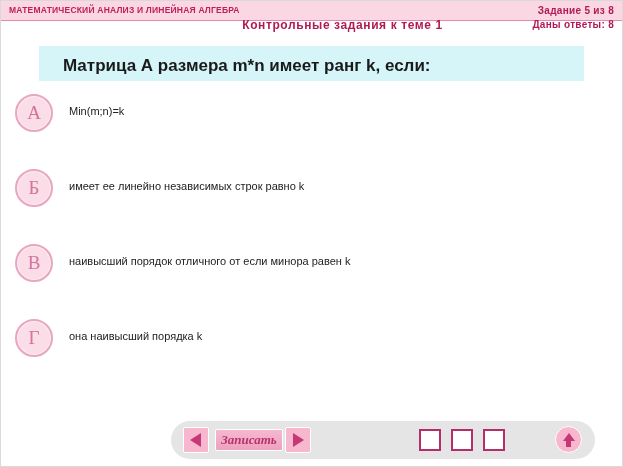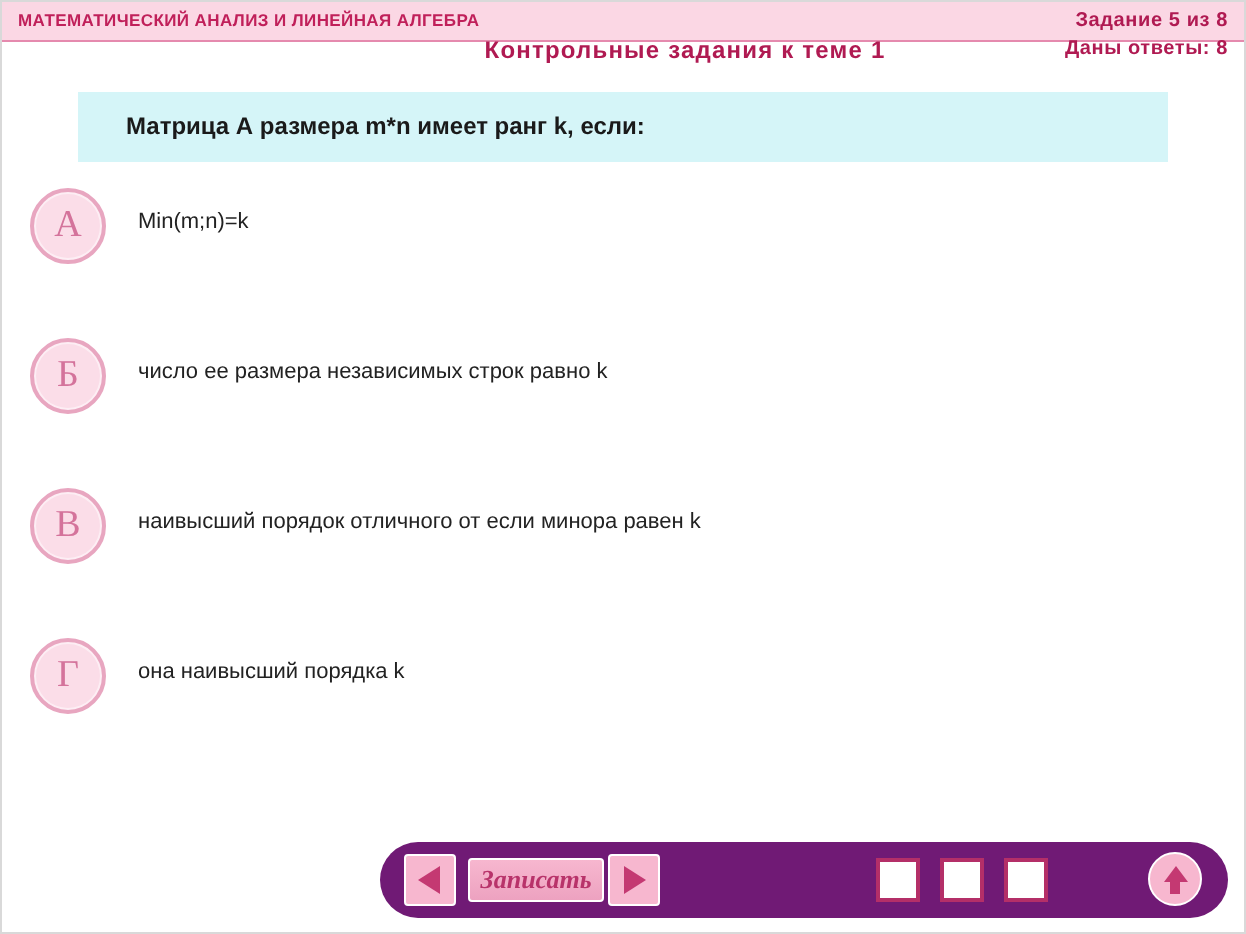--- a/index.html
+++ b/index.html
@@ -73,21 +73,21 @@
     top: 45px;
     width: 545px;
     height: 35px;
     background: #d5f5f8;
     box-sizing: border-box;
   }
   .question-text {
     position: absolute;
     left: 24px;
     top: 10px;
-    font-size: 12px;
+    font-size: 17px;
     font-weight: bold;
     color: #1a1a1a;
   }
 
   
   .option {
     position: absolute;
     left: 0;
     width: 623px;
     height: 60px;
@@ -119,25 +119,25 @@
     left: 68px;
     top: 11px;
     font-size: 11px;
     color: #222222;
     text-align: center;
   }
 
   
   .footer {
     position: absolute;
-    left: 189px;
+    left: 170px;
     top: 420px;
     width: 424px;
     height: 38px;
-    background: #701a75;
+    background: #e5e5e5;
     border-radius: 19px;
     box-sizing: border-box;
   }
   .nav-arrow {
     position: absolute;
     top: 6px;
     width: 26px;
     height: 26px;
     background: #f7b7cf;
     border: 1px solid #ffffff;
@@ -247,21 +247,21 @@
     <div class="opt-badge">
       <span>А</span>
     </div>
     <div class="opt-text">Min(m;n)=k</div>
   </div>
 
   <div class="option" style="top:168px;">
     <div class="opt-badge">
       <span>Б</span>
     </div>
-    <div class="opt-text">число ее размера независимых строк равно k</div>
+    <div class="opt-text">имеет ее линейно независимых строк равно k</div>
   </div>
 
   <div class="option" style="top:243px;">
     <div class="opt-badge">
       <span>В</span>
     </div>
     <div class="opt-text">наивысший порядок отличного от если минора равен k</div>
   </div>
 
   <div class="option" style="top:318px;">

